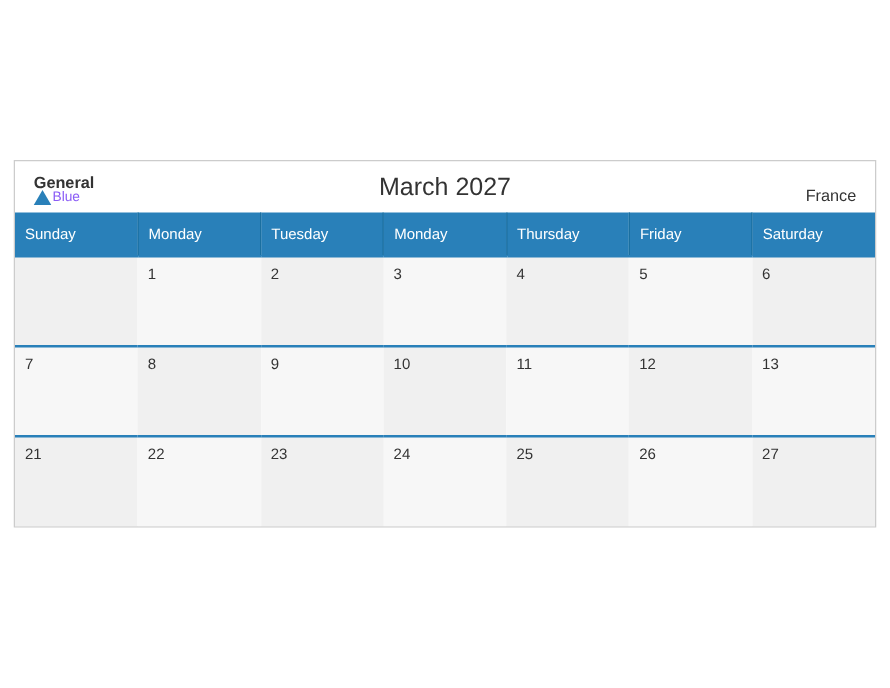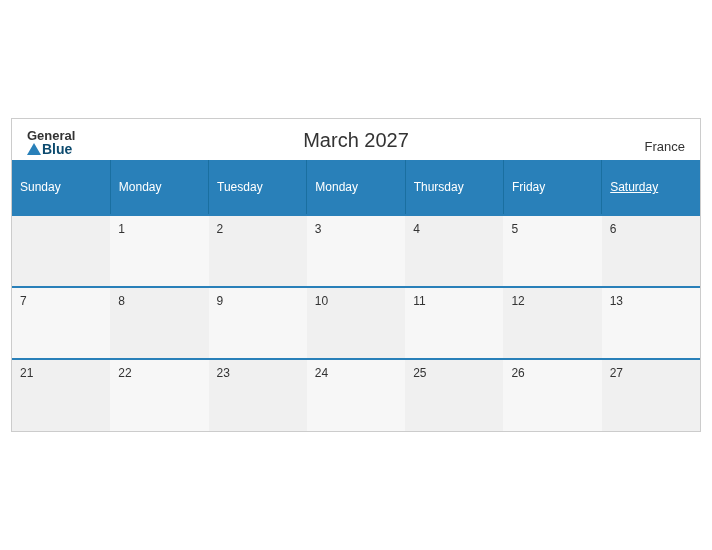--- a/index.html
+++ b/index.html
@@ -44,23 +44,23 @@
       gap: 1px;
     }
     .logo-triangle {
       width: 0;
       height: 0;
       border-left: 7px solid transparent;
       border-right: 7px solid transparent;
       border-bottom: 12px solid #2980b9;
     }
     .logo-blue-text {
-      font-size: 14px;
-      font-weight: bold;
-      color: #0c4a6e;
+      font-size: 11px;
+      font-weight: normal;
+      color: #8b5cf6;
       line-height: 1;
     }
     .calendar-title {
       font-size: 20px;
       color: #333;
       font-weight: normal;
       text-align: center;
     }
     .country-label {
       position: absolute;
@@ -71,27 +71,26 @@
     }
     .calendar-grid {
       width: 100%;
       border-collapse: collapse;
     }
     .calendar-grid thead tr th {
       background-color: #2980b9;
       color: #fff;
       font-size: 12px;
       font-weight: normal;
-      padding: 20px 8px;
+      padding: 10px 8px;
       text-align: left;
       border-right: 1px solid #1a6fa0;
     }
     .calendar-grid thead tr th:last-child {
       border-right: none;
-      text-decoration: underline;
     }
     .calendar-grid tbody tr {
       height: 72px;
     }
     .calendar-grid tbody tr td {
       vertical-align: top;
       padding: 6px 8px;
       font-size: 12px;
       color: #333;
       border-top: 2px solid #2980b9;

